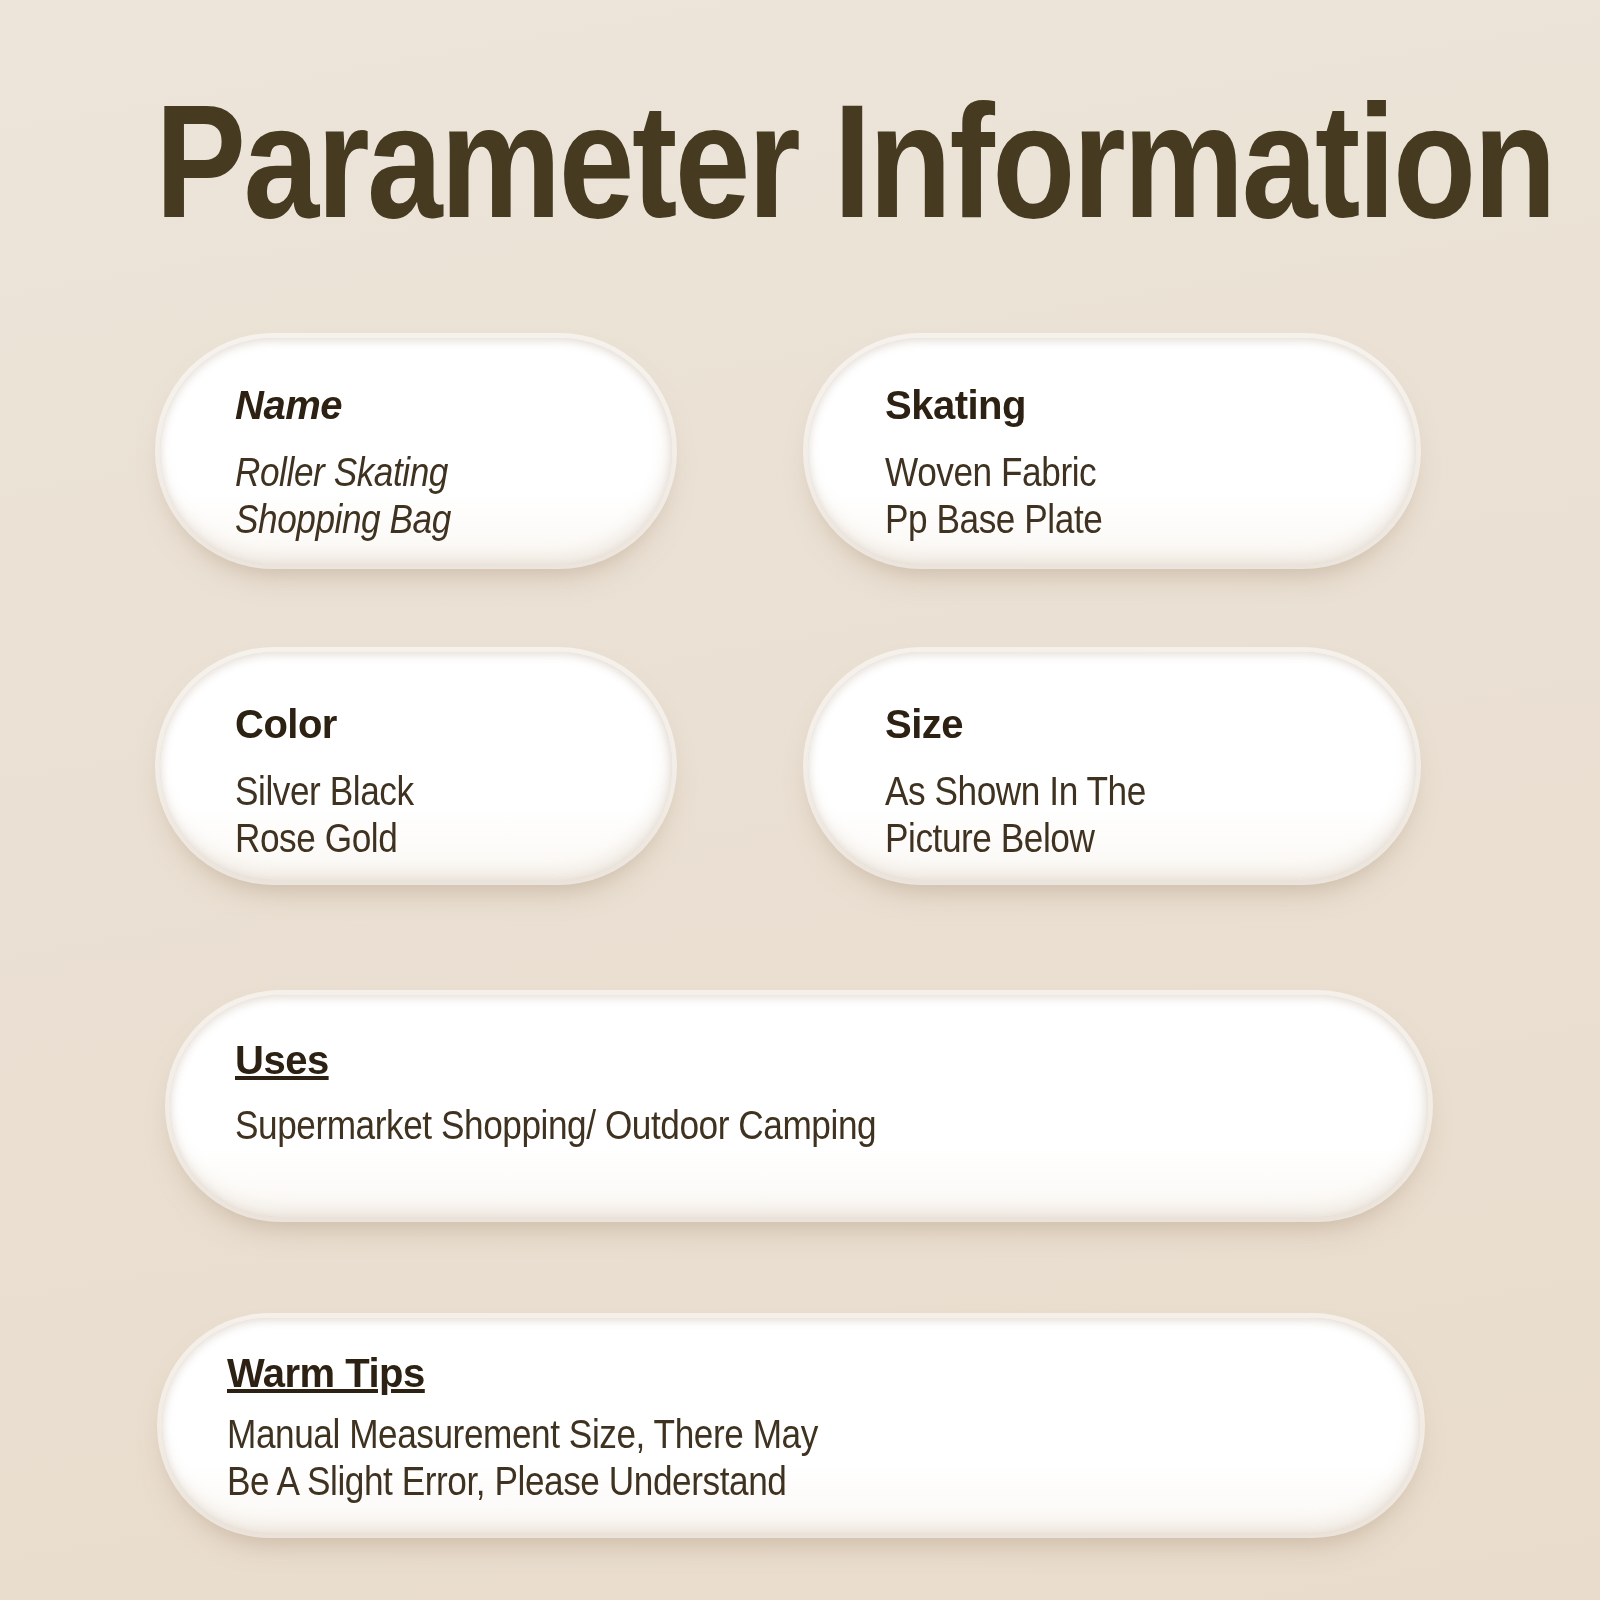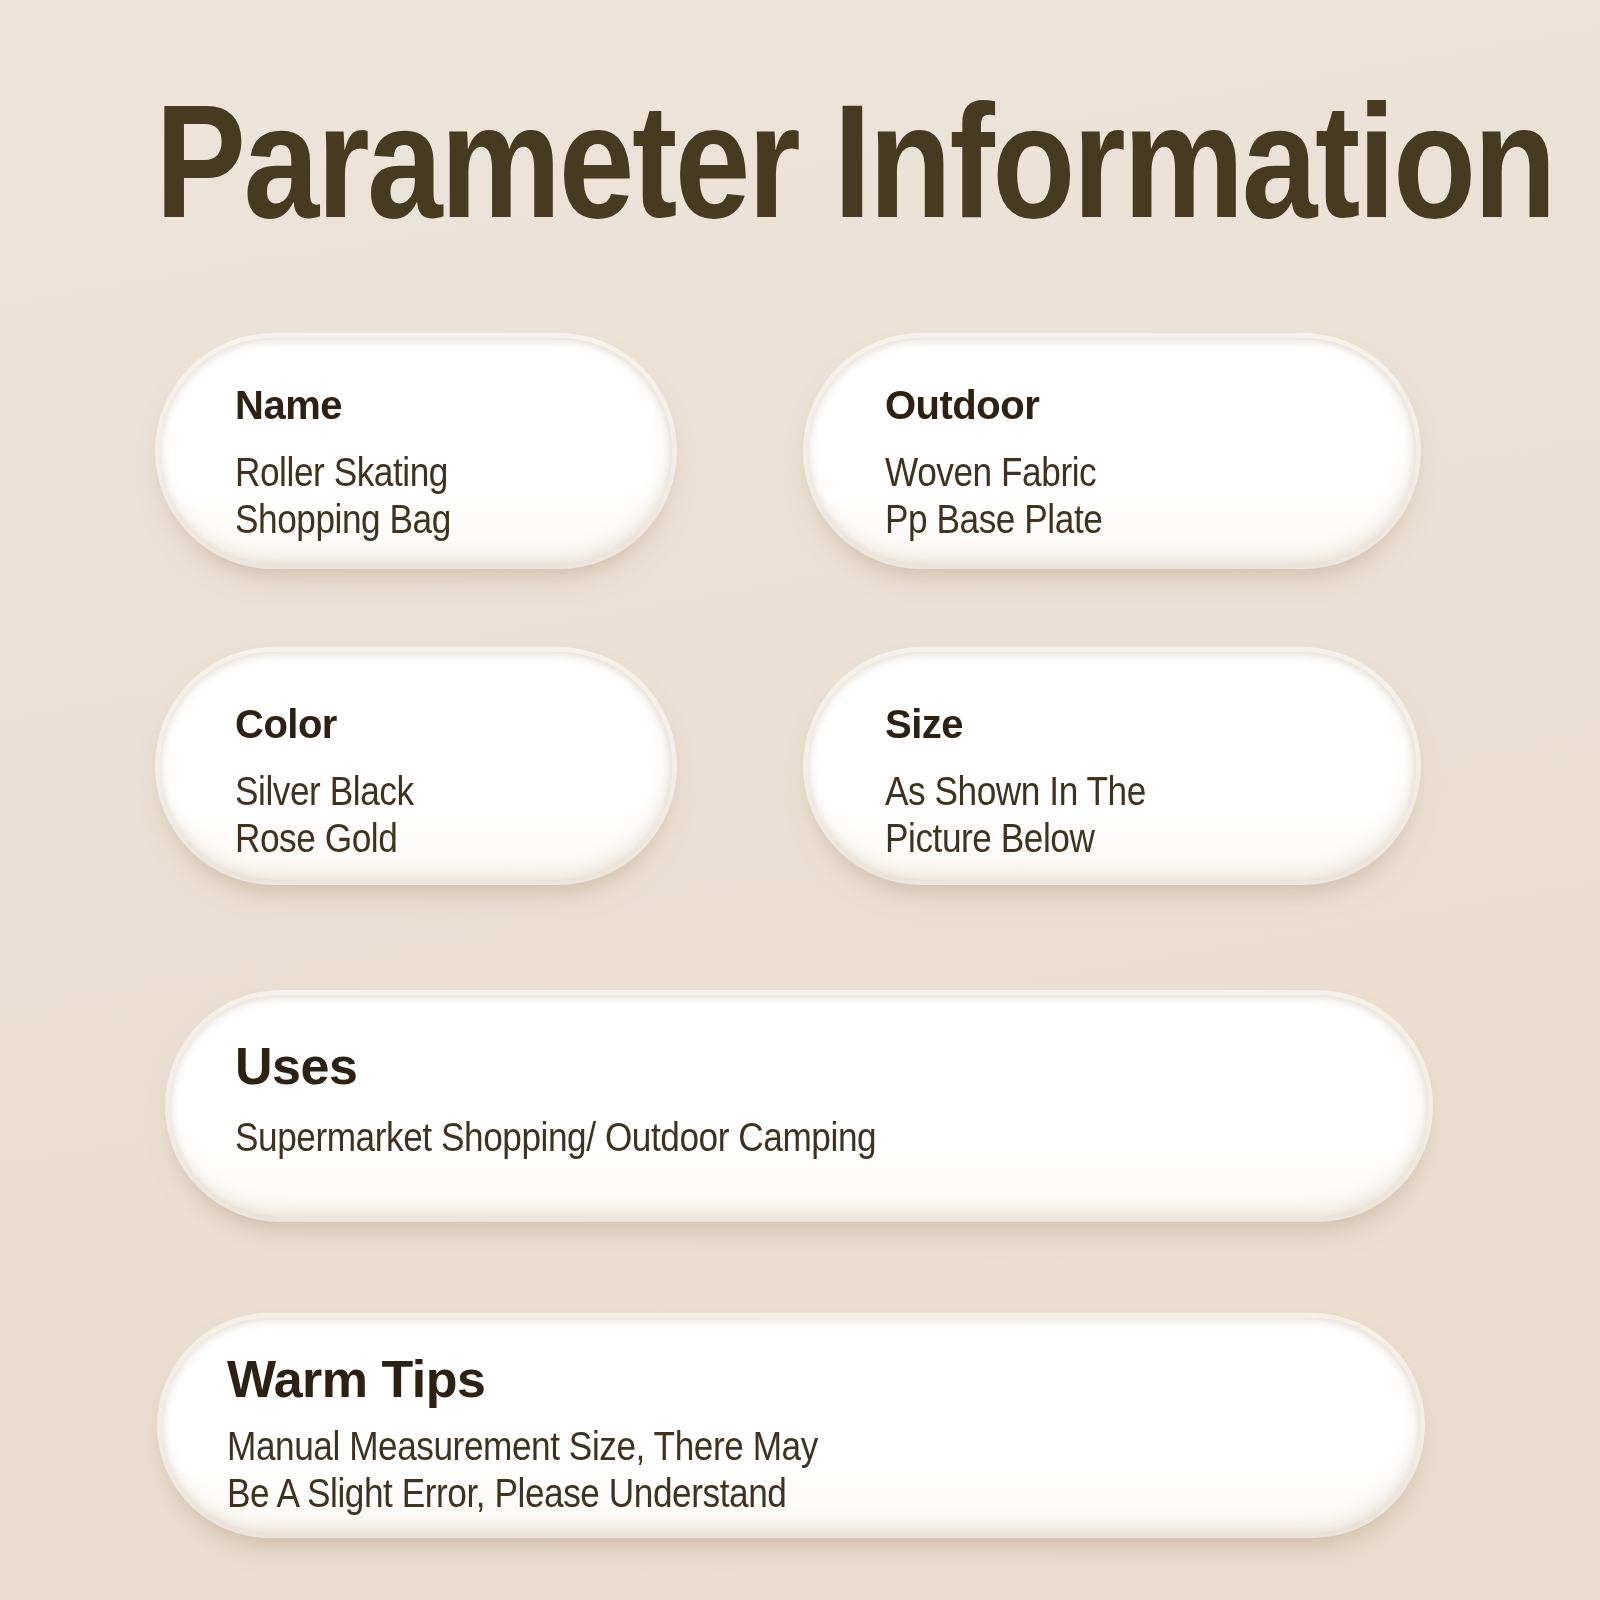--- a/index.html
+++ b/index.html
@@ -34,34 +34,34 @@
     position:absolute;
     background:linear-gradient(180deg,#ffffff 0%,#ffffff 68%,#fbf8f4 100%);
     border-radius:130px;
     box-shadow:
       0 0 0 5px rgba(255,255,255,0.55),
       0 16px 28px -8px rgba(164,136,108,0.50),
       inset 0 3px 9px rgba(175,155,135,0.30),
       inset -4px -9px 16px rgba(213,198,182,0.30);
     box-sizing:border-box;
   }
-  .c-name    {left:160px;top:338px;width:512px;height:226px;padding:47px 0 0 75px;}
+  .c-name    {left:160px;top:338px;width:512px;height:226px;padding:47px 0 0 75px;font-style:italic;}
   .c-material{left:808px;top:338px;width:608px;height:226px;padding:47px 0 0 77px;}
   .c-color   {left:160px;top:652px;width:512px;height:228px;padding:52px 0 0 75px;}
   .c-size    {left:808px;top:652px;width:608px;height:228px;padding:52px 0 0 77px;}
   .c-uses    {left:170px;top:995px;width:1258px;height:222px;padding:45px 0 0 65px;}
   .c-warm    {left:162px;top:1318px;width:1258px;height:215px;padding:35px 0 0 65px;}
   .label{
     font-weight:bold;
     color:#2c2112;
     line-height:1;
     letter-spacing:-0.5px;
   }
   .label.sm{font-size:40px;margin:0 0 24px 0;}
-  .label.lg{font-size:52px;margin:0 0 22px 0;}
+  .label.lg{font-size:40px;margin:0 0 22px 0;text-decoration:underline;}
   .c-warm .label.lg{margin-bottom:18px;}
   .bodytext{
     font-size:40px;
     color:#3f3220;
     line-height:1.18;
     letter-spacing:-0.5px;
   }
   .bodytext .line{display:block;}
   .cond{
     display:inline-block;
@@ -79,21 +79,21 @@
 
   <section class="card c-name">
     <div class="label sm"><span>Name</span></div>
     <div class="bodytext">
       <span class="cond line">Roller Skating</span>
       <span class="cond line">Shopping Bag</span>
     </div>
   </section>
 
   <section class="card c-material">
-    <div class="label sm"><span>Outdoor</span></div>
+    <div class="label sm"><span>Skating</span></div>
     <div class="bodytext">
       <span class="cond line">Woven Fabric</span>
       <span class="cond line">Pp Base Plate</span>
     </div>
   </section>
 
   <section class="card c-color">
     <div class="label sm"><span>Color</span></div>
     <div class="bodytext">
       <span class="cond line">Silver Black</span>

